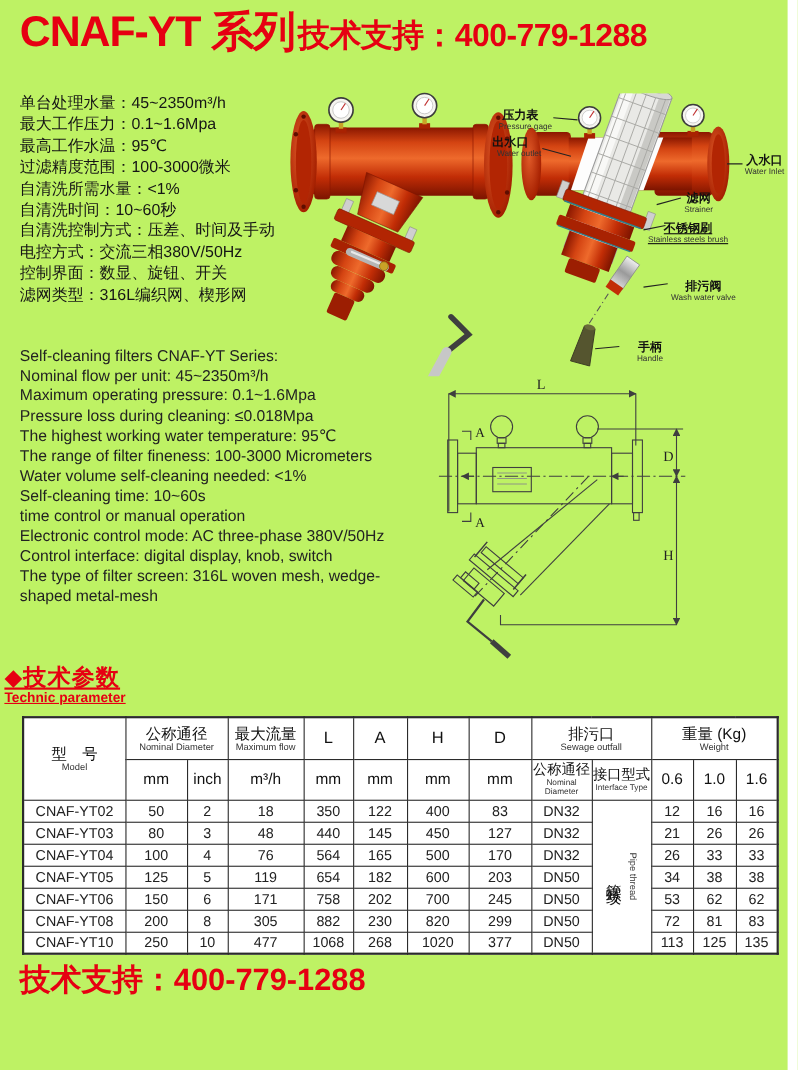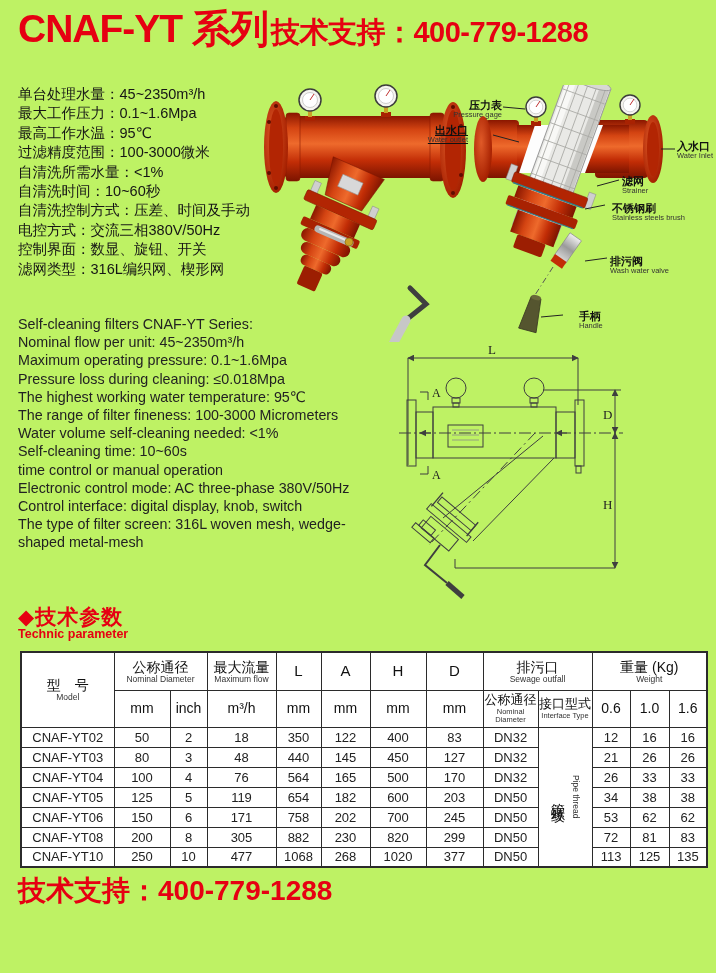--- a/index.html
+++ b/index.html
@@ -10,32 +10,32 @@
   }
   
   .title { position:absolute; left:18px; top:2px; display:flex; align-items:baseline; color:#e60012; white-space:nowrap; }
   .t-series { font-size:39px; font-weight:900; letter-spacing:-1px; }
   .t-support { font-size:29px; font-weight:700; margin-left:3px; letter-spacing:-0.5px; }
   
   .specs-cn { position:absolute; left:18px; top:85px; font-size:14.5px; font-weight:400; color:#151515; line-height:19.4px; white-space:nowrap; }
   .specs-en { position:absolute; left:18px; top:315px; font-size:14.3px; font-weight:400; color:#222; line-height:18.2px; white-space:nowrap; }
   
   .callout { position:absolute; line-height:1.1; white-space:nowrap; }
-  .callout .cn { font-size:11px; font-weight:700; color:#111; }
+  .callout .cn { font-size:11px; font-weight:700; color:#111;text-align:center; }
   .callout .en { font-size:7.5px; color:#333; }
   .co-right { text-align:right; }
   .co-pg { left:444px; top:99px;  width:58px; }
-  .co-wo { left:412px; top:124px; width:56px;text-decoration:underline; }
+  .co-wo { left:436px; top:124px; width:56px; }
   .co-wi { left:677px; top:140px; }
   .co-st { left:622px; top:175px; }
-  .co-br { left:612px; top:202px; }
+  .co-br { left:589px; top:202px;text-decoration:underline; }
   .co-wv { left:610px; top:255px; }
   .co-ha { left:579px; top:310px; }
   
-  .section { position:absolute; left:18px; top:605px; color:#e60012; line-height:1.1; }
+  .section { position:absolute; left:4px; top:605px; color:#e60012; line-height:1.1;text-decoration:underline; }
   .section .cn { font-size:21px; font-weight:800; letter-spacing:1px; }
   .section .en { font-size:12.5px; font-weight:700; }
   
   table.spec { position:absolute; left:20px; top:651px; width:686px; border-collapse:collapse; table-layout:fixed; background:#fff; border:2px solid #2b2b2b; }
   .spec td { border:1px solid #2b2b2b; text-align:center; vertical-align:middle; padding:0; color:#222; overflow:hidden; }
   .spec tr.h1 td { height:38px; }
   .spec tr.h2 td { height:37px; }
   .spec tr.b td { height:20px; font-size:13px; }
   .hcn { font-size:14px; color:#111; display:block; line-height:1.15; }
   .hen { font-size:8.5px; color:#333; display:block; line-height:1.1; }

